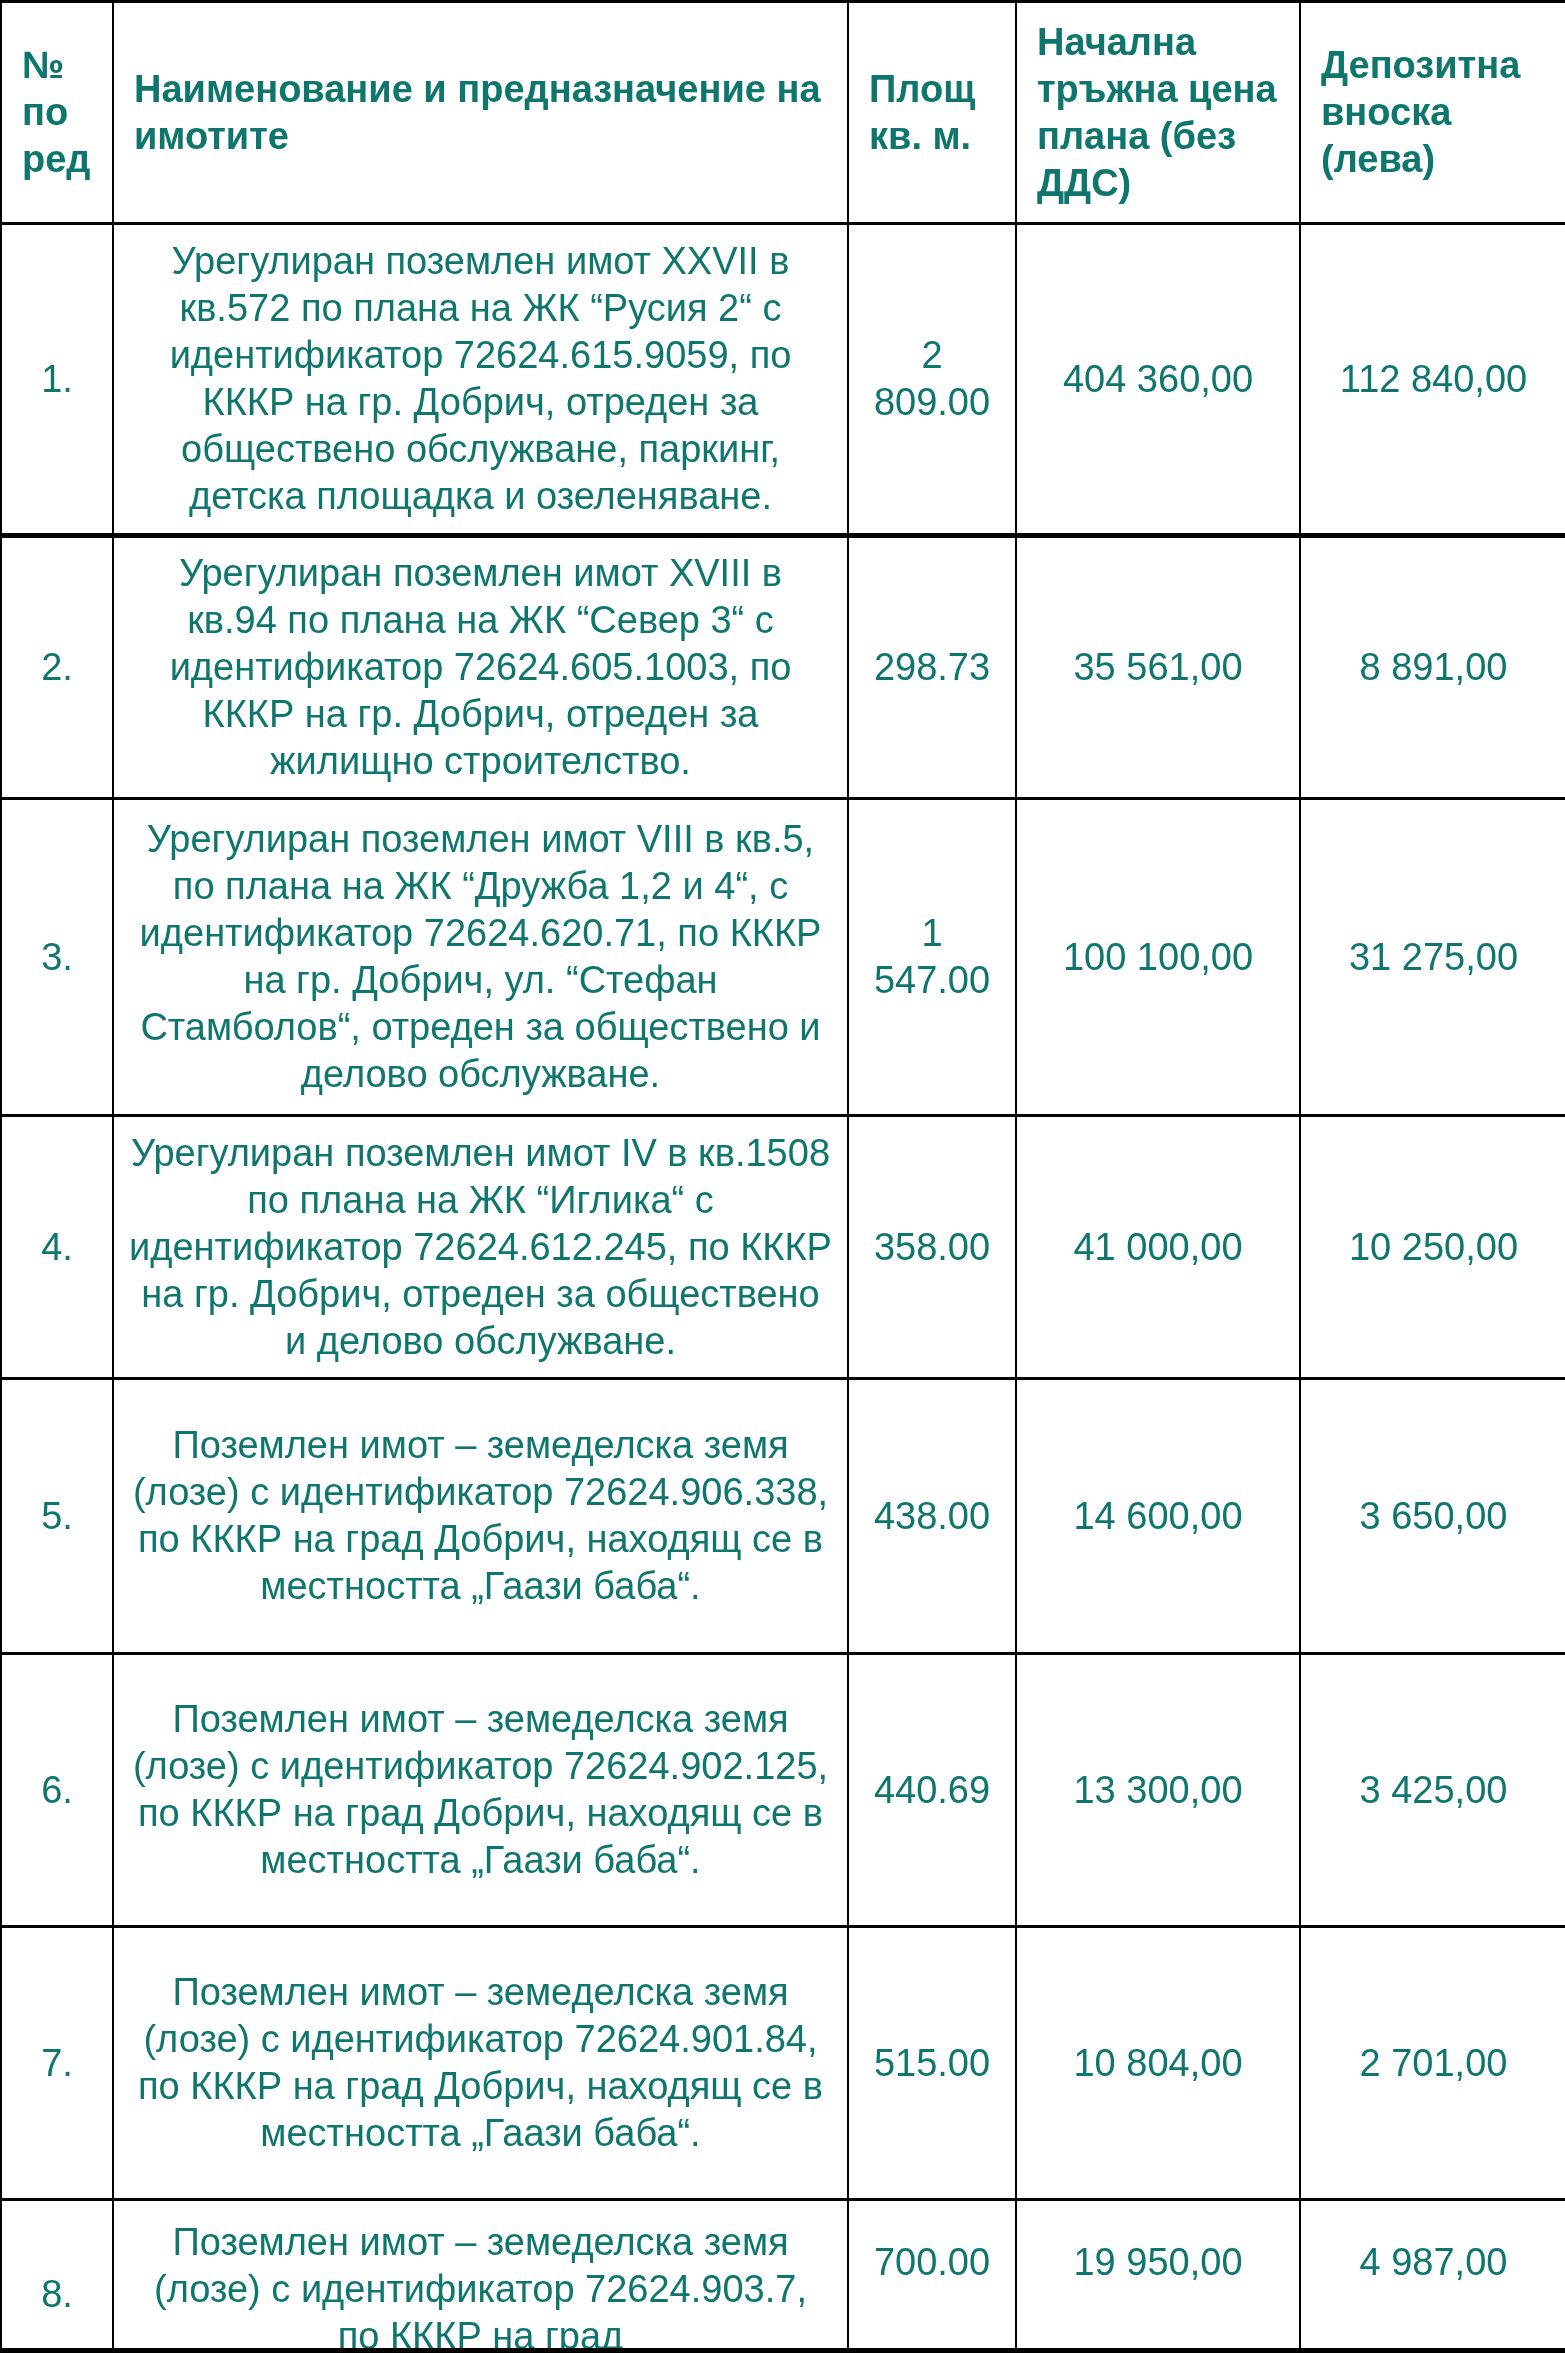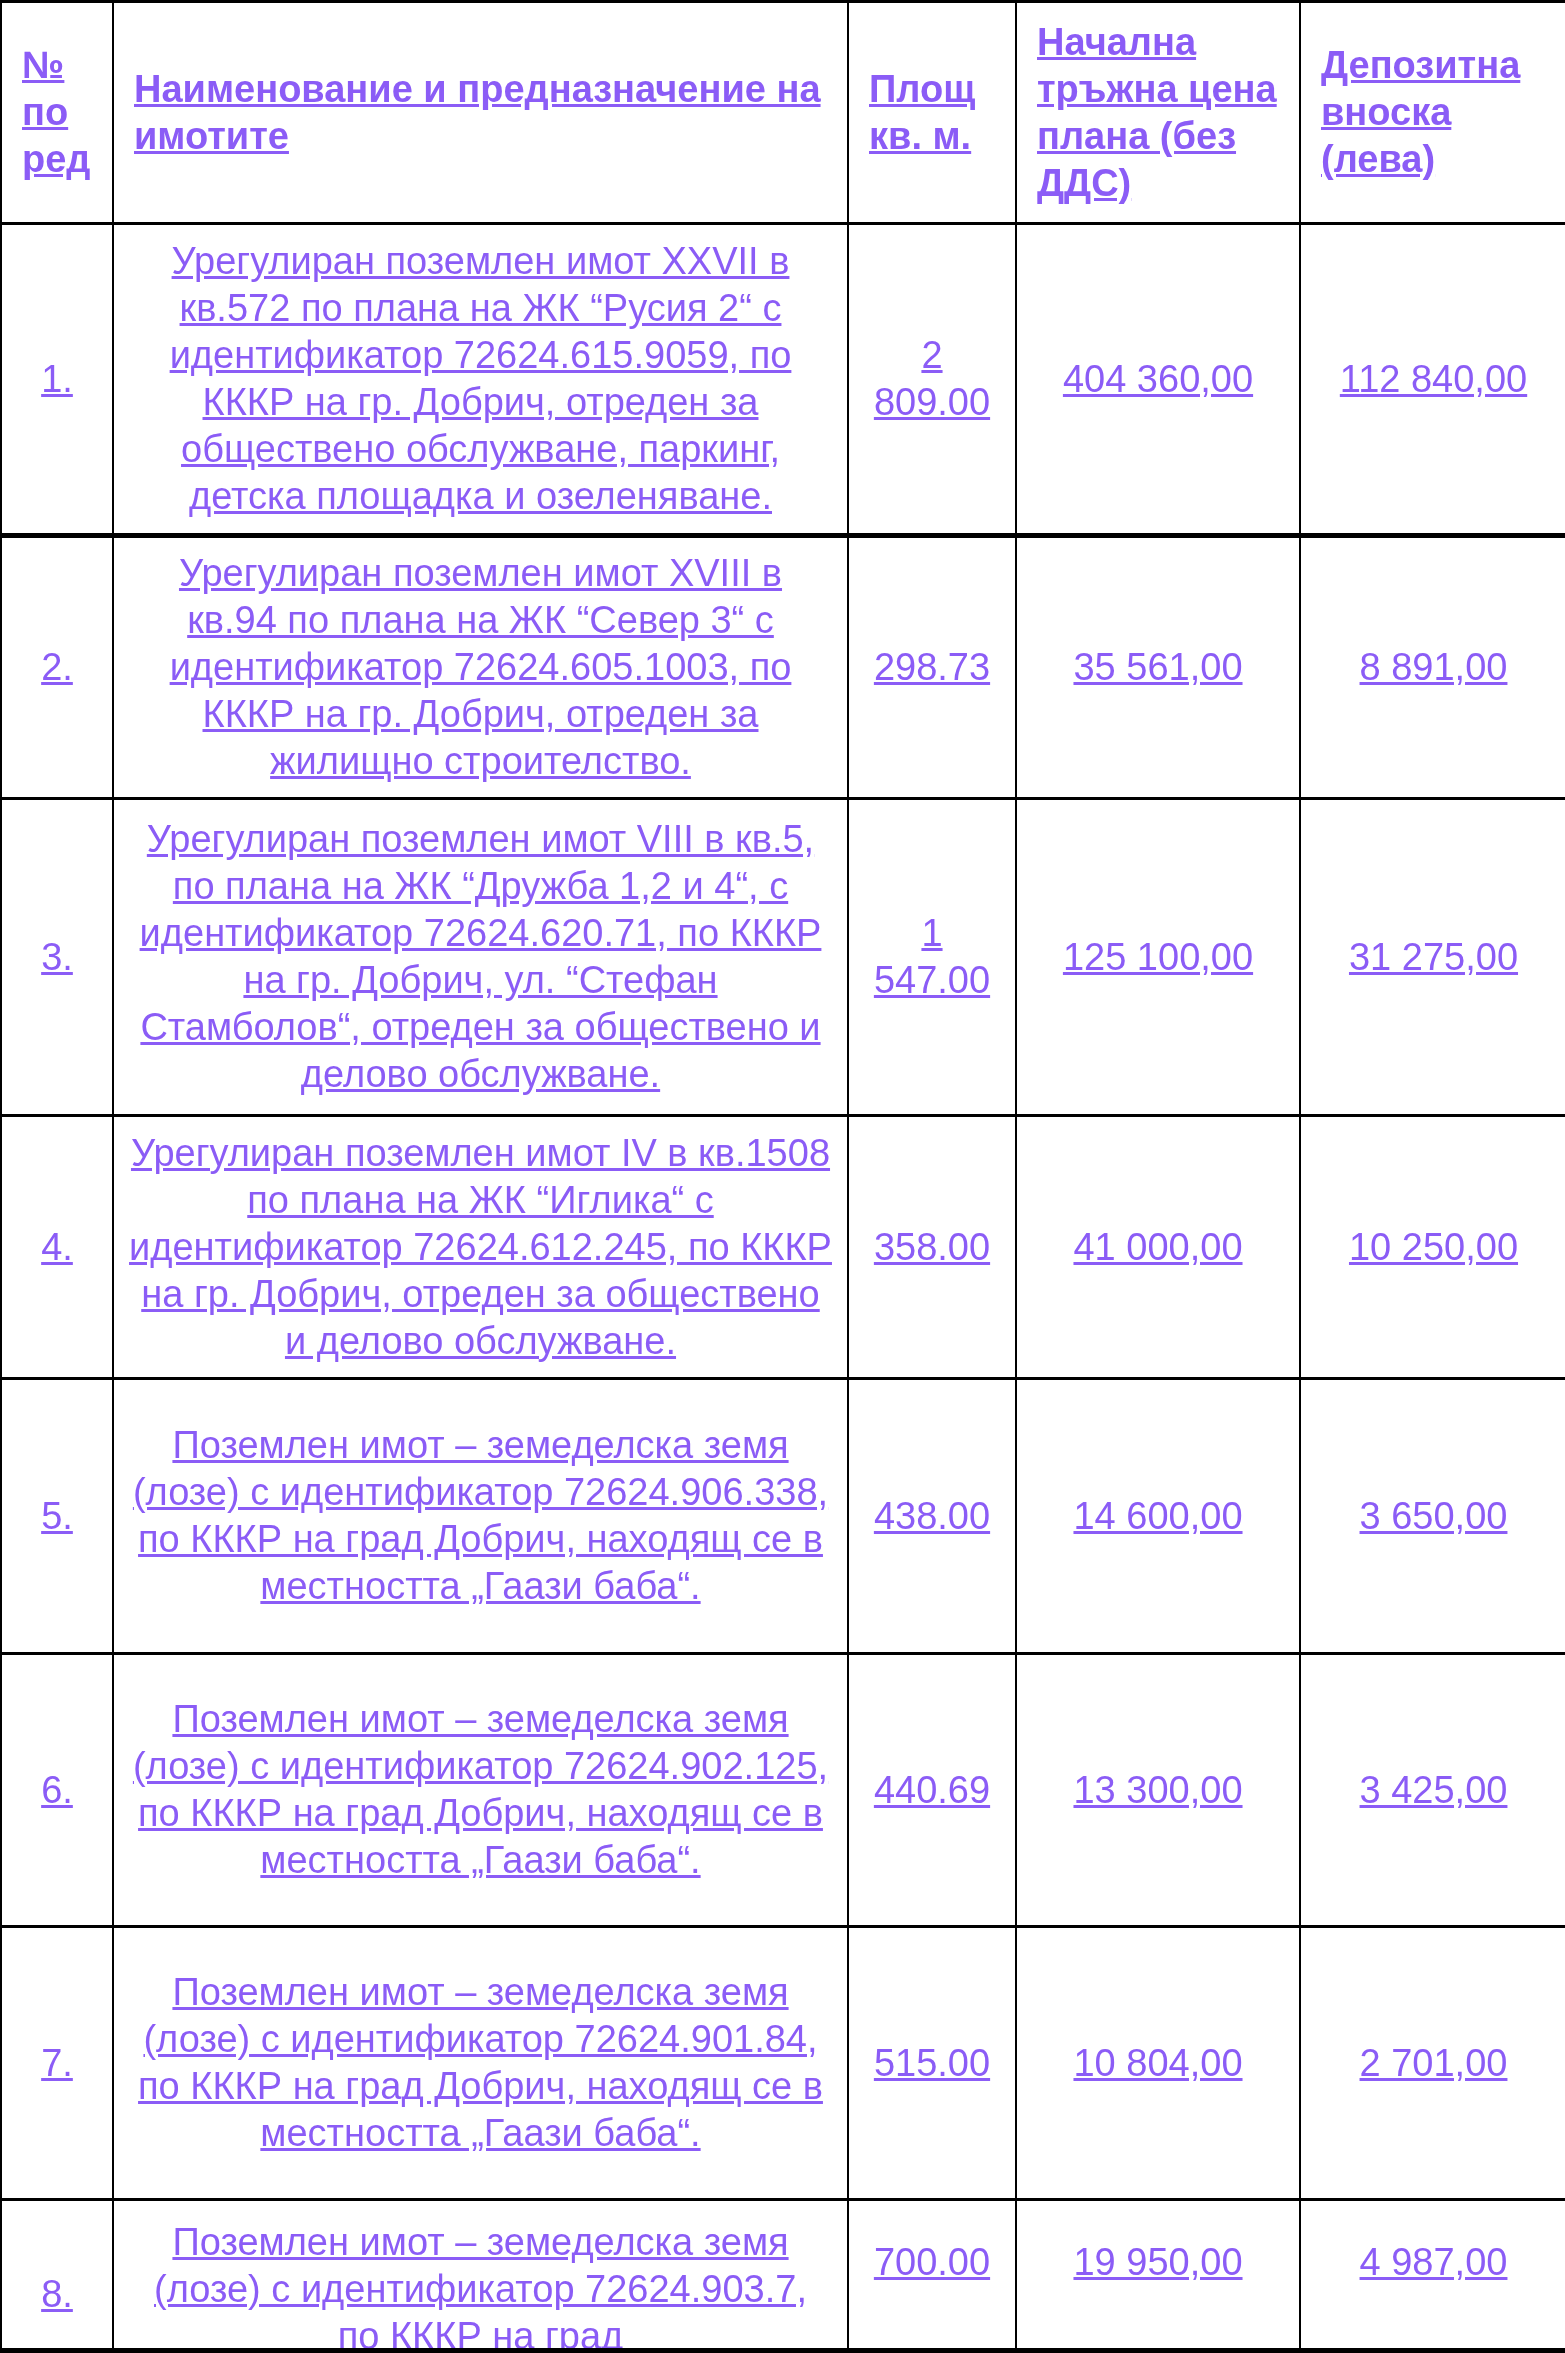--- a/index.html
+++ b/index.html
@@ -7,22 +7,21 @@
     padding: 0;
     background: #ffffff;
   }
   .page {
     position: relative;
     width: 1565px;
     height: 2354px;
     overflow: hidden;
     background: #ffffff;
     font-family: "Liberation Sans", "DejaVu Sans", sans-serif;
-    color: #8b5cf6;
-    text-decoration: underline;
+    color: #0f766e;
   }
   table.doc-table {
     border-collapse: collapse;
     table-layout: fixed;
     width: 1565px;
   }
   .doc-table th, .doc-table td {
     border: 2.5px solid #000000;
     border-top-width: 3.3px;
     border-bottom-width: 3.3px;
@@ -116,21 +115,21 @@
         <td class="col-desc">Урегулиран поземлен имот XVIII в кв.94 по плана на ЖК “Север 3“ с идентификатор 72624.605.1003, по КККР на гр. Добрич, отреден за жилищно строителство.</td>
         <td class="col-area">298.73</td>
         <td class="col-price">35 561,00</td>
         <td class="col-dep">8 891,00</td>
       </tr>
       <tr class="r3">
         <td class="col-num">3.</td>
         <td class="col-desc">Урегулиран поземлен имот VIII в кв.5, по плана на ЖК “Дружба 1,2 и 4“, с идентификатор 72624.620.71, по КККР на гр. Добрич, ул. “Стефан Стамболов“, отреден за обществено и делово обслужване.</td>
         <td class="col-area">1
 547.00</td>
-        <td class="col-price">125 100,00</td>
+        <td class="col-price">100 100,00</td>
         <td class="col-dep">31 275,00</td>
       </tr>
       <tr class="r4">
         <td class="col-num">4.</td>
         <td class="col-desc">Урегулиран поземлен имот IV в кв.1508 по плана на ЖК “Иглика“ с идентификатор 72624.612.245, по КККР на гр. Добрич, отреден за обществено и делово обслужване.</td>
         <td class="col-area">358.00</td>
         <td class="col-price">41 000,00</td>
         <td class="col-dep">10 250,00</td>
       </tr>
       <tr class="r5">

